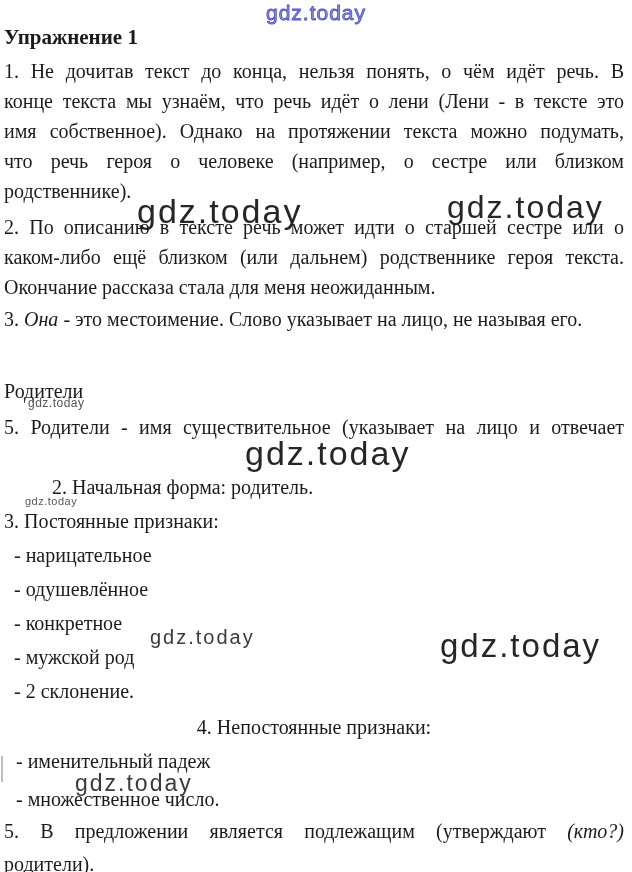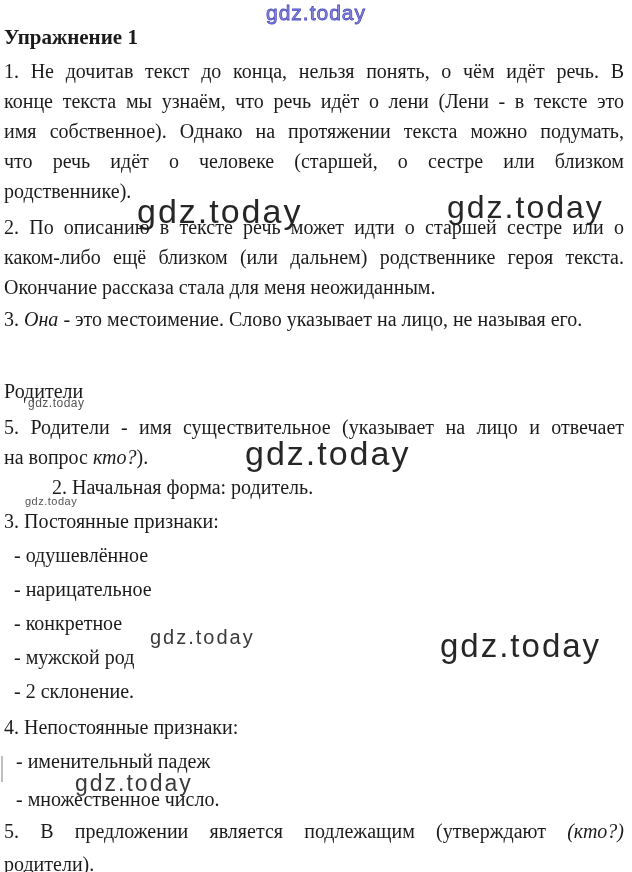--- a/index.html
+++ b/index.html
@@ -44,21 +44,21 @@
   .t-h1    { top:22px; }
   .t-p1    { top:56px; }
   .t-p2    { top:212px; }
   .t-p3    { top:304px; }
   .t-word  { top:376px; }
   .t-i1    { top:412px; }
   .t-i2    { top:472px;padding-left:48px; }
   .t-i3    { top:506px; }
   .t-list1 { top:540px; padding-left:10px; box-sizing:border-box; }
   .t-list1 .li { margin-bottom:4px; }
-  .t-i4    { top:712px; }
+  .t-i4    { top:712px;text-align:center; }
   .t-list2 { top:746px; padding-left:12px; box-sizing:border-box; }
   .t-list2 .li-gap { margin-bottom:8px; }
   .t-i5    { top:816px; }
   .t-i5 .l2 { margin-top:3px; }
   .bracket-artifact {
     position:absolute; left:1px; top:756px;
     width:3px; height:26px;
     border-left:2px solid #bfbfbf;
   }
 </style>
@@ -68,21 +68,21 @@
 <div class="page">
 
   <span class="wm wm-top">gdz.today</span>
 
   <div class="abs t-h1 h1">Упражнение 1</div>
 
   <div class="abs t-p1">
     <div class="just">1. Не дочитав текст до конца, нельзя понять, о чём идёт речь. В</div>
     <div class="just">конце текста мы узнаём, что речь идёт о лени (Лени - в тексте это</div>
     <div class="just">имя собственное). Однако на протяжении текста можно подумать,</div>
-    <div class="just">что речь идёт о человеке (старшей, о сестре или близком</div>
+    <div class="just">что речь героя о человеке (например, о сестре или близком</div>
     <div>родственнике).</div>
   </div>
 
   <span class="wm wm-a">gdz.today</span>
   <span class="wm wm-b">gdz.today</span>
 
   <div class="abs t-p2">
     <div class="just">2. По описанию в тексте речь может идти о старшей сестре или о</div>
     <div class="just">каком-либо ещё близком (или дальнем) родственнике героя текста.</div>
     <div>Окончание рассказа стала для меня неожиданным.</div>
@@ -90,33 +90,32 @@
 
   <div class="abs t-p3">
     <span>3. </span><span class="em">Она</span><span> - это местоимение. Слово указывает на лицо, не называя его.</span>
   </div>
 
   <div class="abs t-word">Родители</div>
   <span class="wm wm-tiny1">gdz.today</span>
 
   <div class="abs t-i1">
     <div class="just">5. Родители - имя существительное (указывает на лицо и отвечает</div>
-    <div><span>на вопрос </span><span class="em">кто?</span><span>).</span></div>
   </div>
 
   <span class="wm wm-big">gdz.today</span>
 
   <div class="abs t-i2">2. Начальная форма: родитель.</div>
   <span class="wm wm-tiny2">gdz.today</span>
 
   <div class="abs t-i3">3. Постоянные признаки:</div>
 
   <div class="abs t-list1">
+    <div class="li">- нарицательное</div>
     <div class="li">- одушевлённое</div>
-    <div class="li">- нарицательное</div>
     <div class="li">- конкретное</div>
     <div class="li">- мужской род</div>
     <div class="li">- 2 склонение.</div>
   </div>
 
   <span class="wm wm-c">gdz.today</span>
   <span class="wm wm-d">gdz.today</span>
 
   <div class="abs t-i4">4. Непостоянные признаки:</div>
 

